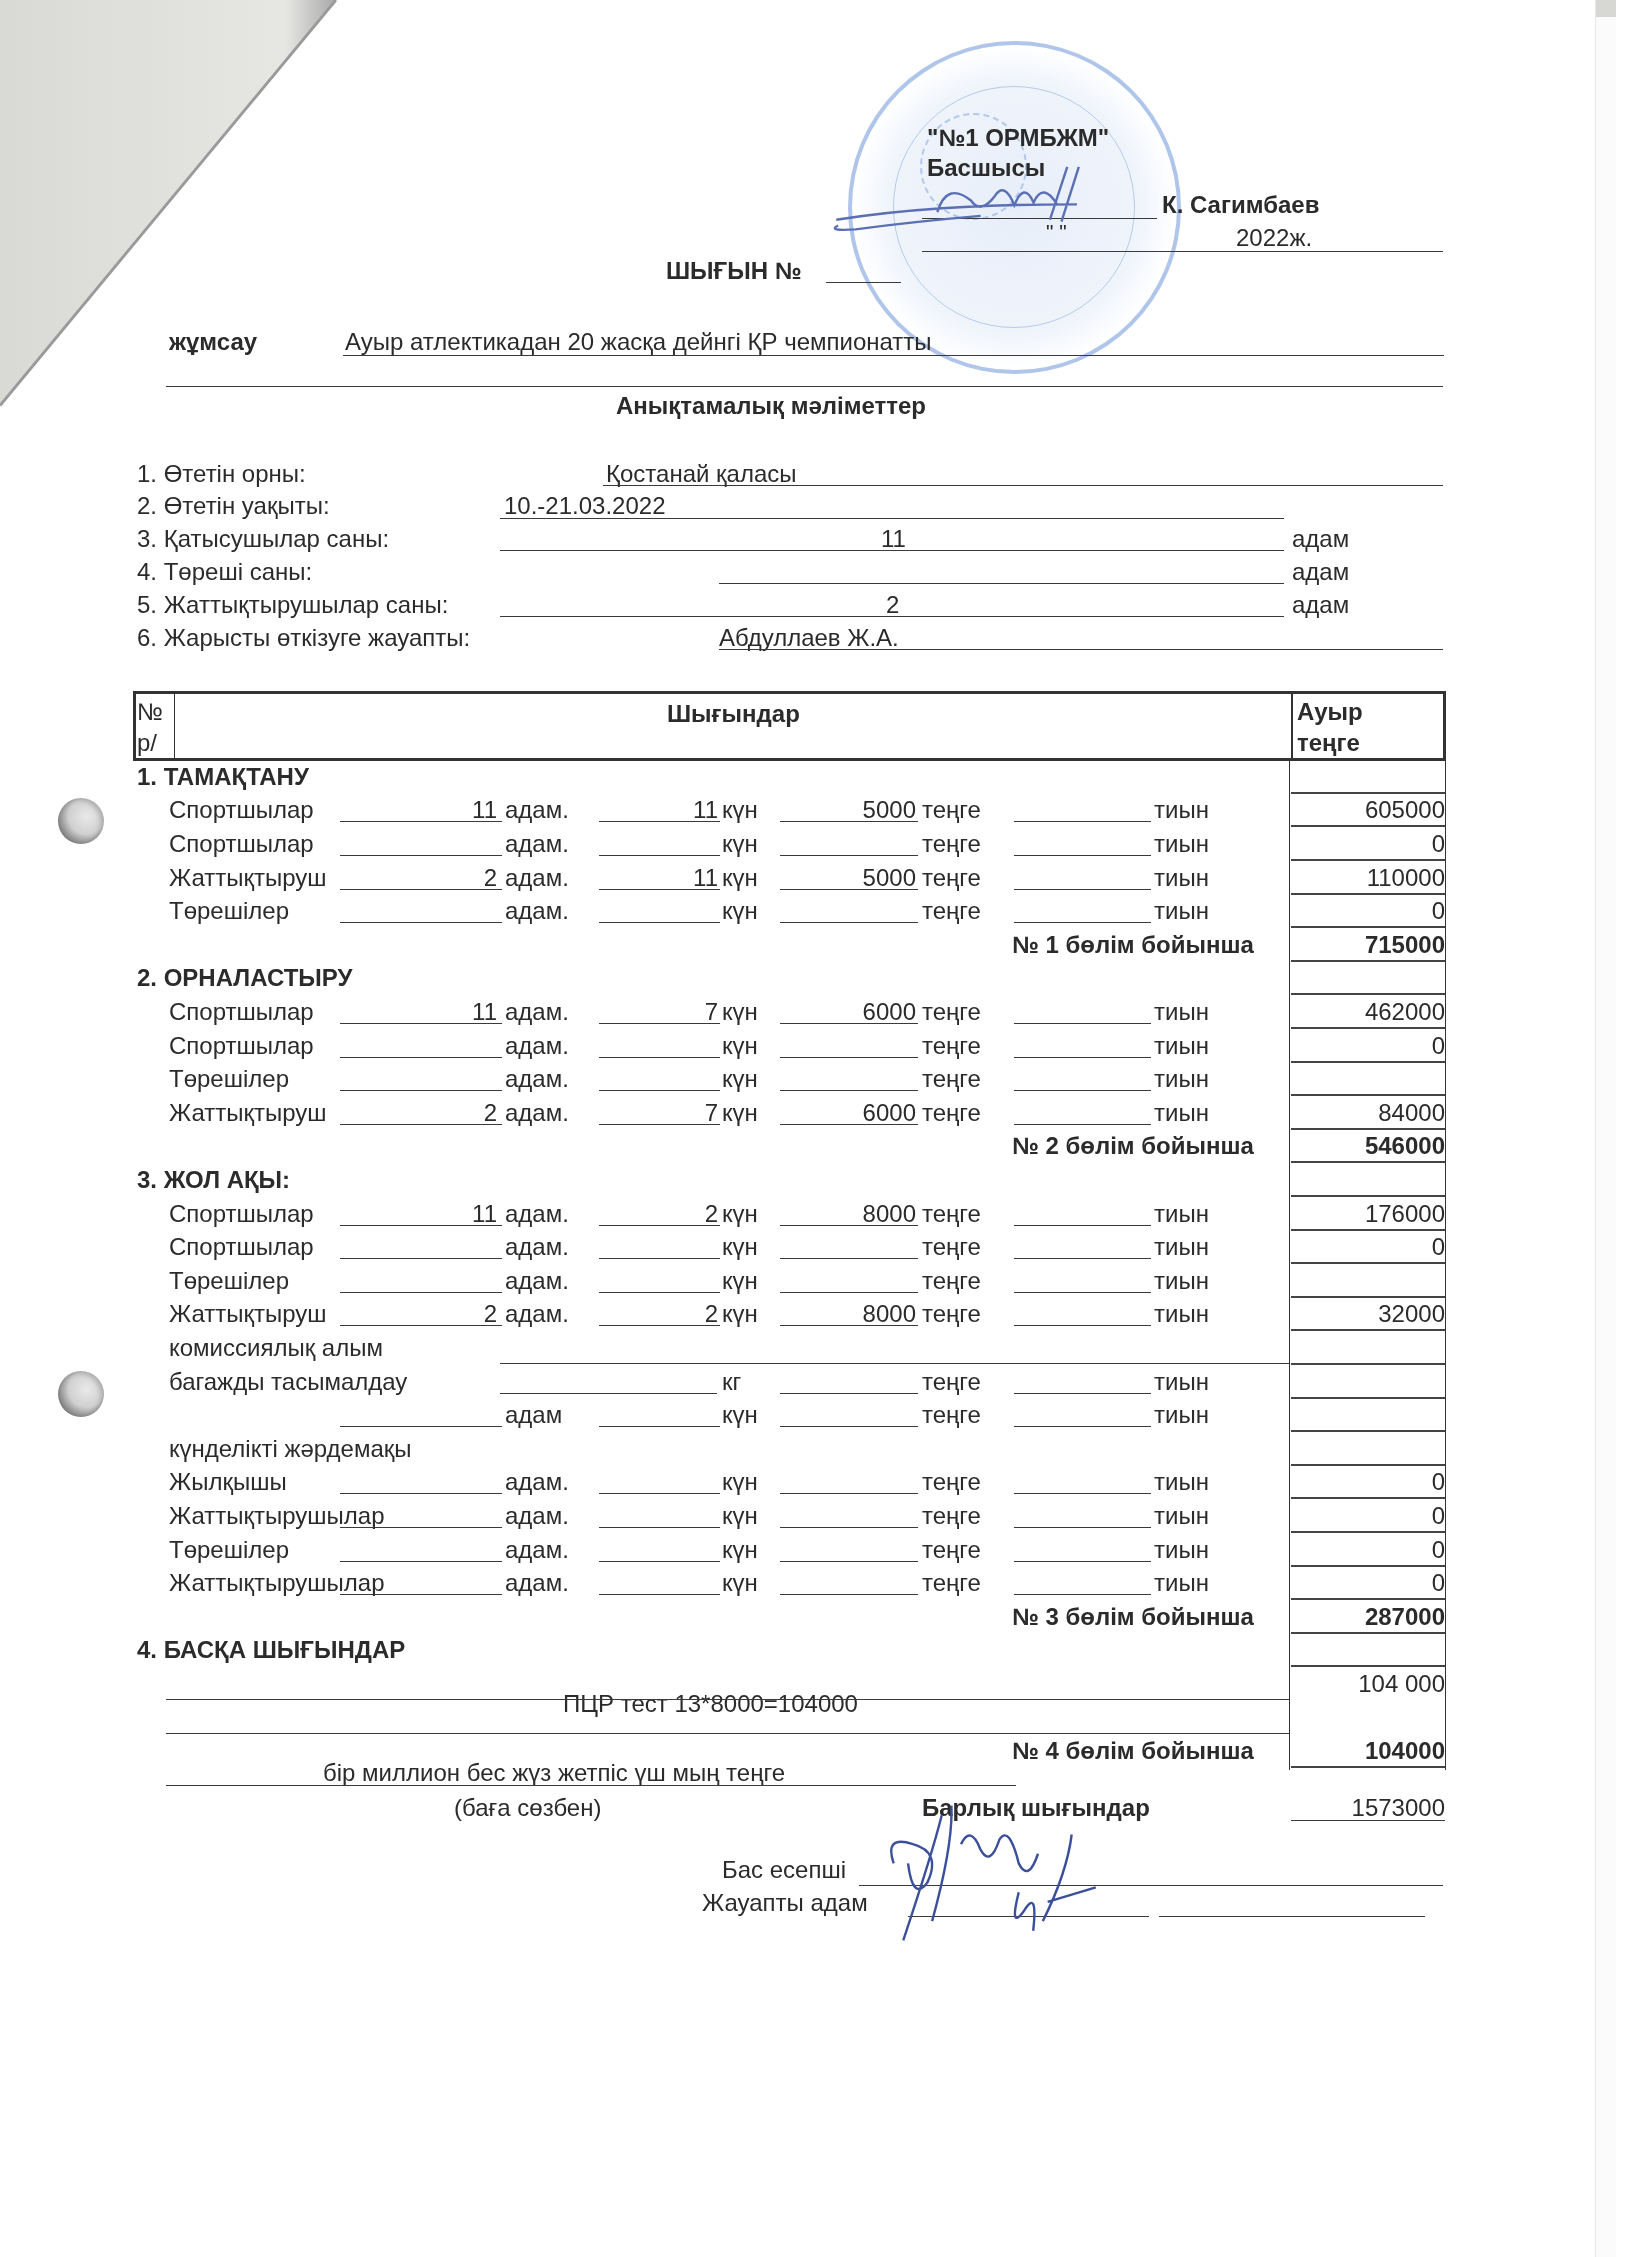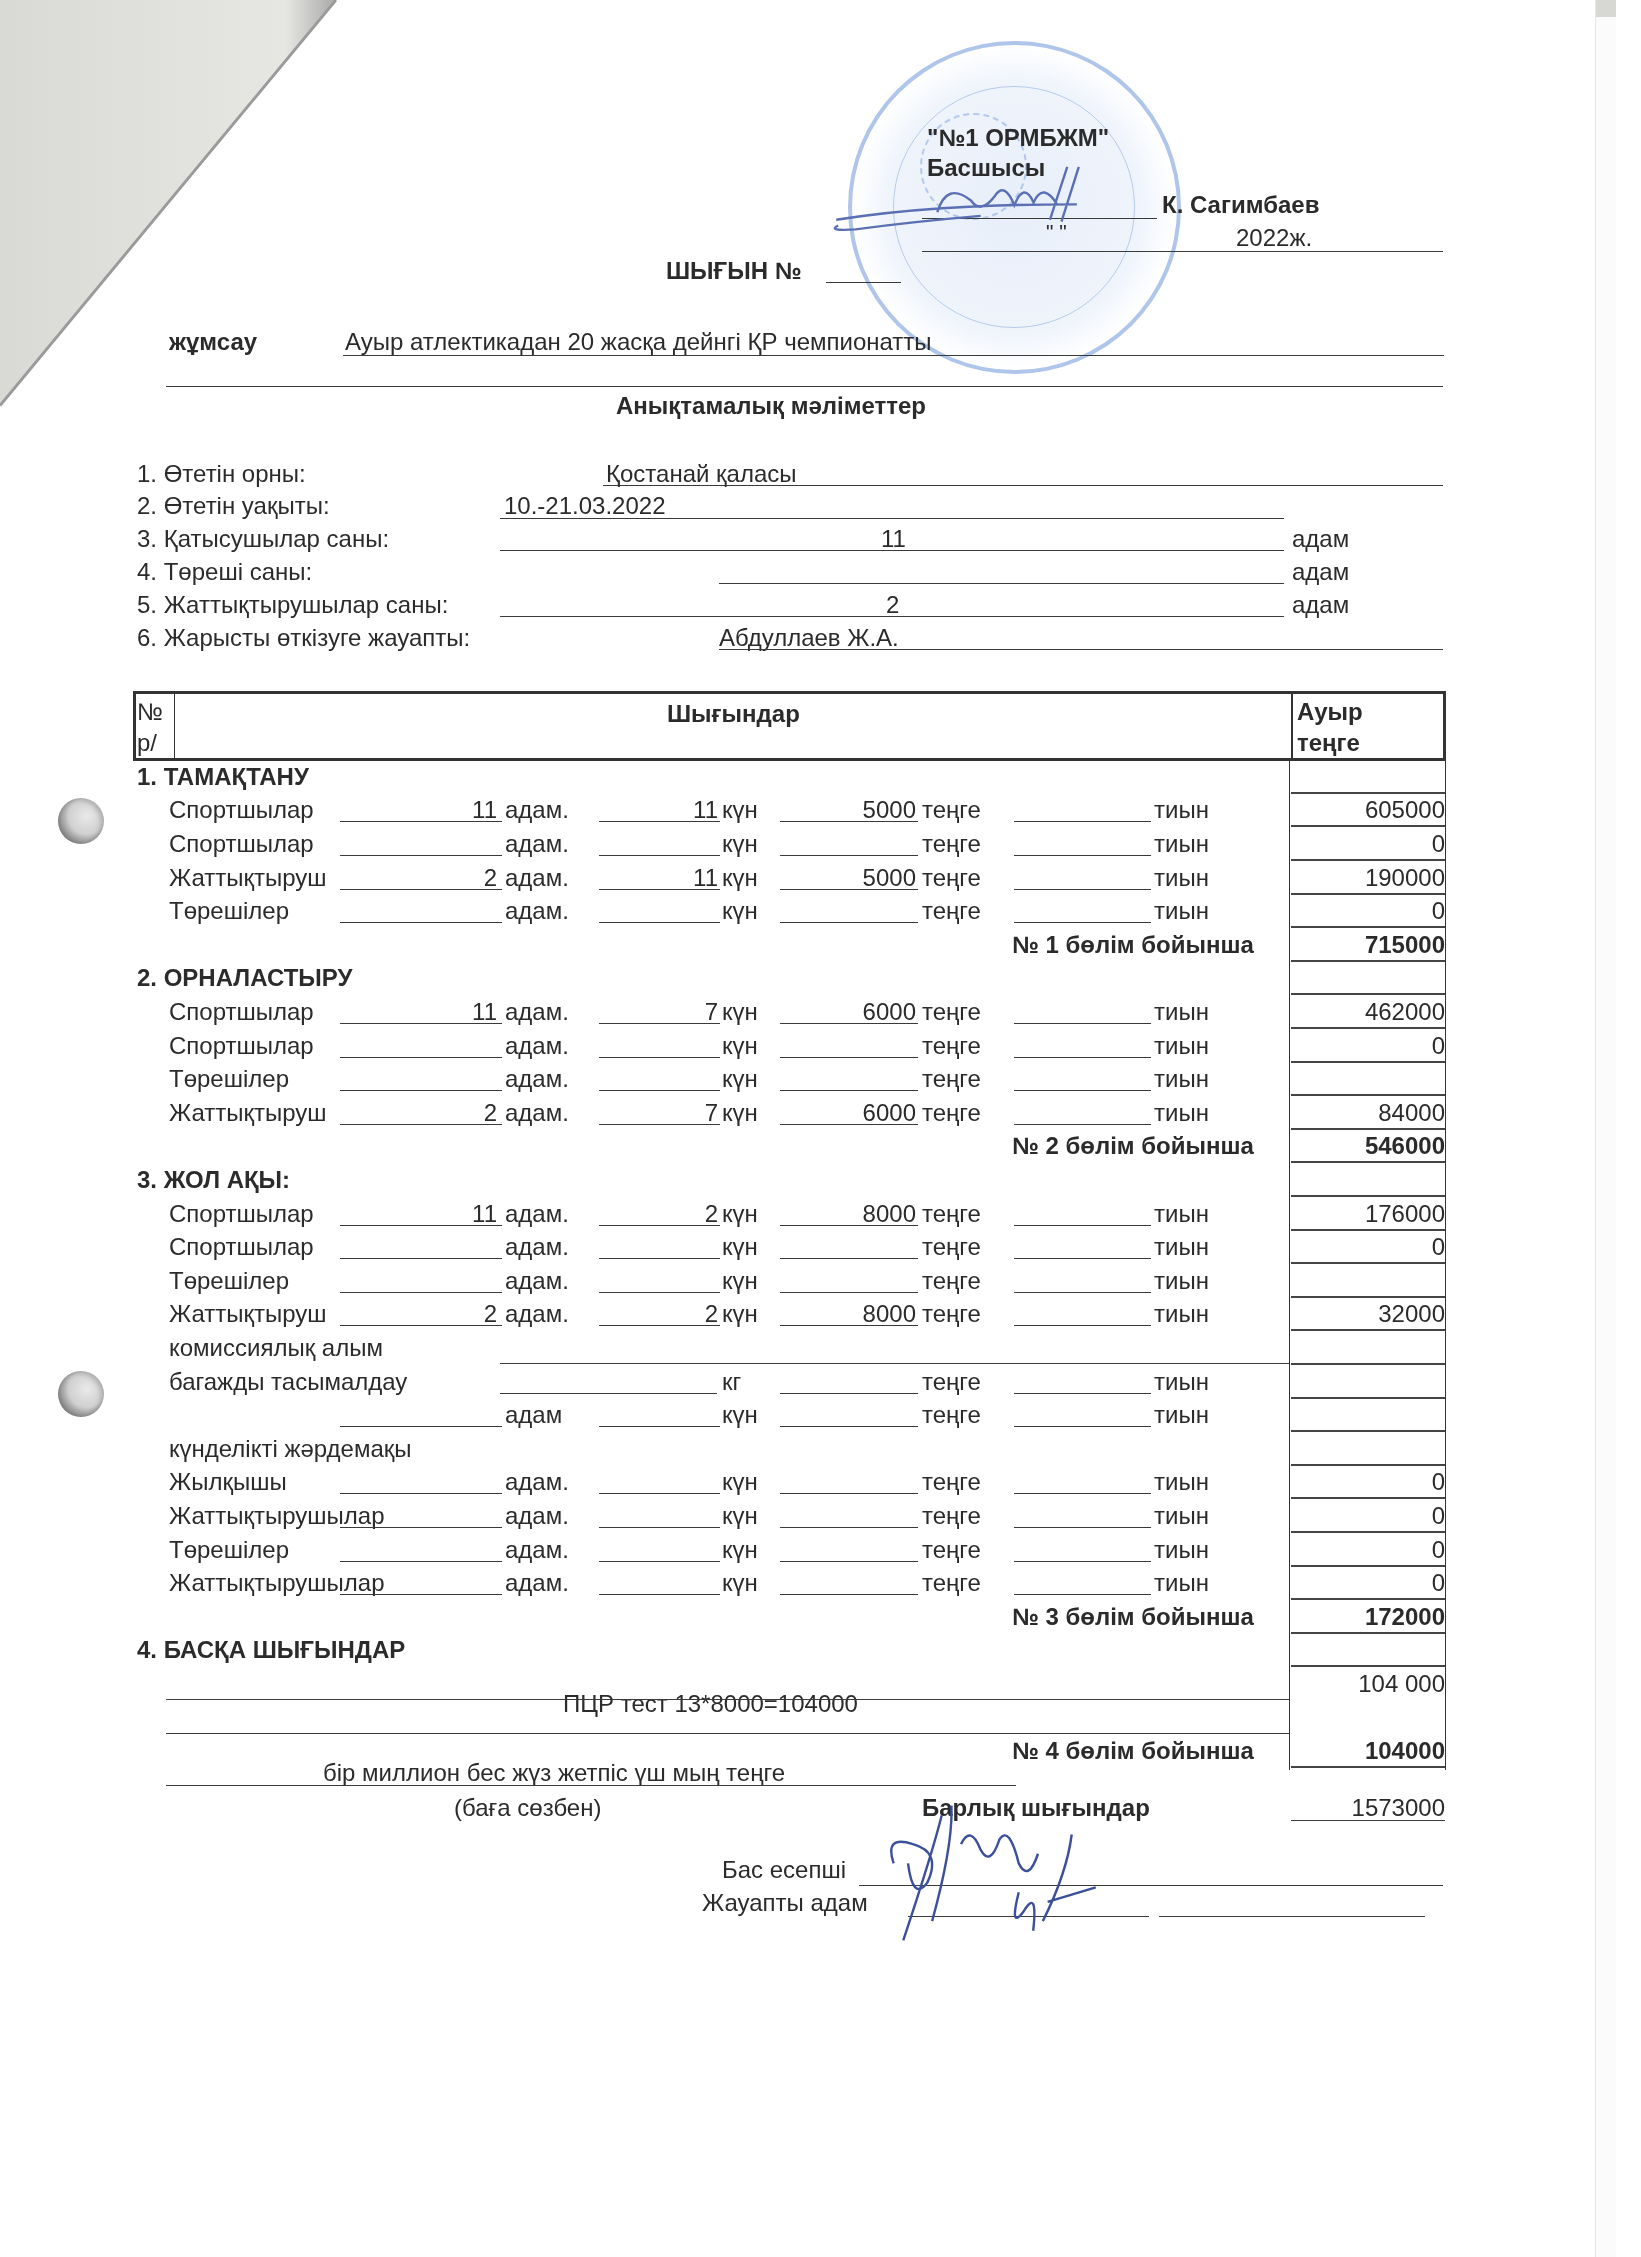--- a/index.html
+++ b/index.html
@@ -155,21 +155,21 @@
     <div class="abs" style="left:340px; top:864px; width:157px; text-align:right;">2</div>
     <div class="abs" style="left:505px; top:864px; ">адам.</div>
     <div class="uline" style="left:599px; top:889px; width:121px;"></div>
     <div class="abs" style="left:599px; top:864px; width:119px; text-align:right;">11</div>
     <div class="abs" style="left:722px; top:864px; ">күн</div>
     <div class="uline" style="left:780px; top:889px; width:138px;"></div>
     <div class="abs" style="left:780px; top:864px; width:136px; text-align:right;">5000</div>
     <div class="abs" style="left:922px; top:864px; ">теңге</div>
     <div class="uline" style="left:1014px; top:889px; width:137px;"></div>
     <div class="abs" style="left:1154px; top:864px; ">тиын</div>
-    <div class="abs" style="left:1291px; top:864px; width:154px; text-align:right;">190000</div>
+    <div class="abs" style="left:1291px; top:864px; width:154px; text-align:right;">110000</div>
     <div class="sum-rule" style="top:893px;"></div>
     <div class="abs" style="left:169px; top:897px; ">Төрешілер</div>
     <div class="uline" style="left:340px; top:922px; width:162px;"></div>
     <div class="abs" style="left:340px; top:897px; width:157px; text-align:right;"></div>
     <div class="abs" style="left:505px; top:897px; ">адам.</div>
     <div class="uline" style="left:599px; top:922px; width:121px;"></div>
     <div class="abs" style="left:599px; top:897px; width:119px; text-align:right;"></div>
     <div class="abs" style="left:722px; top:897px; ">күн</div>
     <div class="uline" style="left:780px; top:922px; width:138px;"></div>
     <div class="abs" style="left:780px; top:897px; width:136px; text-align:right;"></div>
@@ -360,21 +360,21 @@
     <div class="abs" style="left:505px; top:1569px; ">адам.</div>
     <div class="uline" style="left:599px; top:1594px; width:121px;"></div>
     <div class="abs" style="left:722px; top:1569px; ">күн</div>
     <div class="uline" style="left:780px; top:1594px; width:138px;"></div>
     <div class="abs" style="left:922px; top:1569px; ">теңге</div>
     <div class="uline" style="left:1014px; top:1594px; width:137px;"></div>
     <div class="abs" style="left:1154px; top:1569px; ">тиын</div>
     <div class="abs" style="left:1291px; top:1569px; width:154px; text-align:right;">0</div>
     <div class="sum-rule" style="top:1598px;"></div>
     <div class="abs" style="left:1012px; top:1603px; font-weight:bold;">№ 3 бөлім бойынша</div>
-    <div class="abs" style="left:1291px; top:1603px; width:154px; text-align:right; font-weight:bold;">172000</div>
+    <div class="abs" style="left:1291px; top:1603px; width:154px; text-align:right; font-weight:bold;">287000</div>
     <div class="sum-rule" style="top:1632px;"></div>
     <div class="abs" style="left:137px; top:1636px; font-weight:bold;">4. БАСҚА ШЫҒЫНДАР</div>
     <div class="sum-rule" style="top:1665px;"></div>
     <div class="abs" style="left:563px; top:1670px;margin-top:20px; ">ПЦР тест 13*8000=104000</div>
     <div class="abs" style="left:1291px; top:1670px; width:154px; text-align:right;">104 000</div>
     <div class="uline" style="left:166px; top:1699px; width:1123px;"></div>
     <div class="uline" style="left:166px; top:1733px; width:1123px;"></div>
     <div class="abs" style="left:1012px; top:1737px; font-weight:bold;">№ 4 бөлім бойынша</div>
     <div class="abs" style="left:1291px; top:1737px; width:154px; text-align:right; font-weight:bold;">104000</div>
     <div class="sum-rule" style="top:1766px;"></div>

